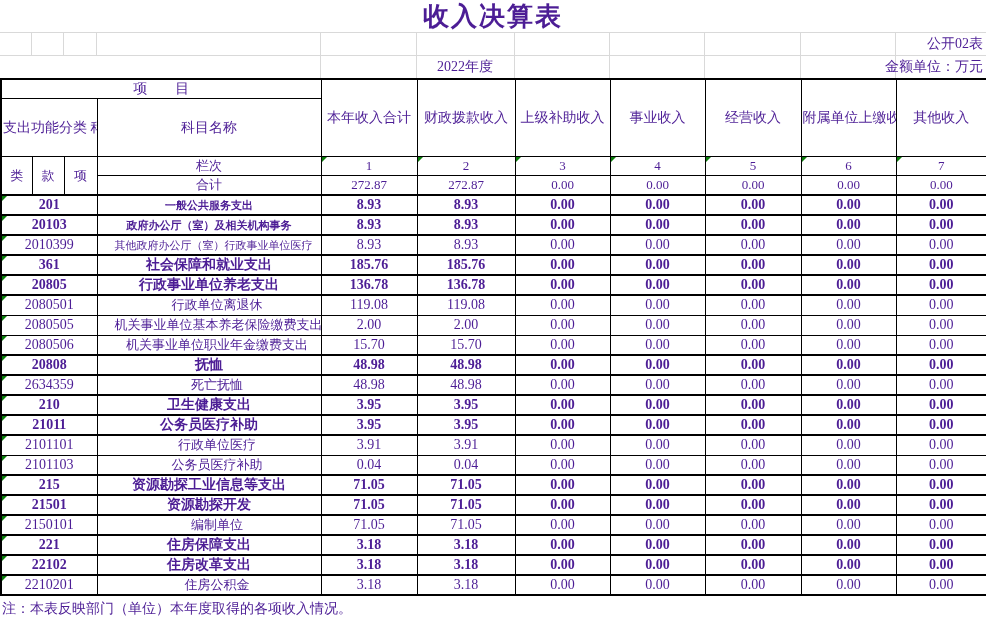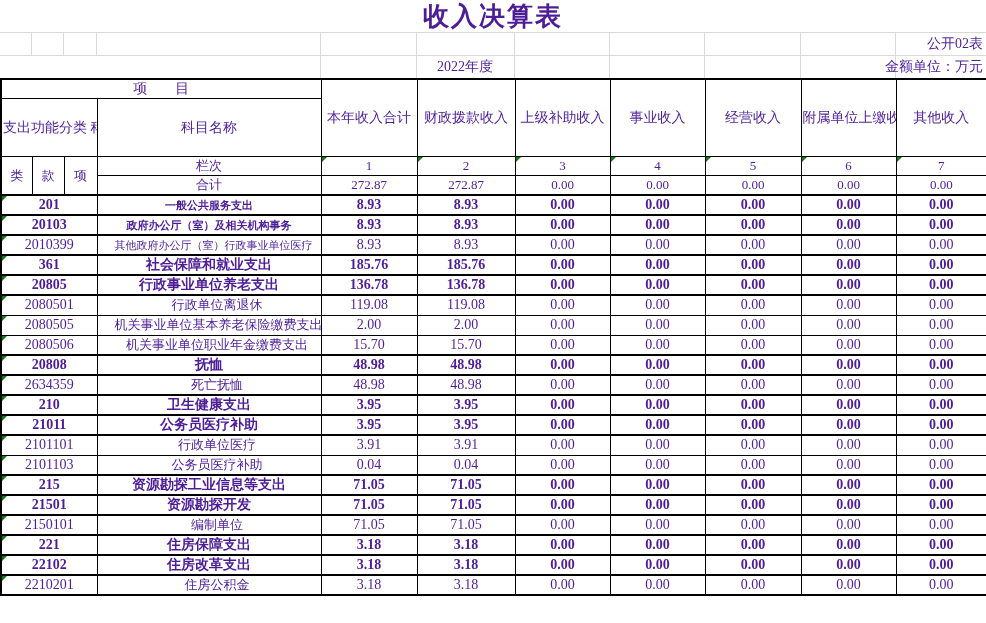--- a/index.html
+++ b/index.html
@@ -367,13 +367,14 @@
           <td class="num">3.18</td>
           <td class="num">0.00</td>
           <td class="num">0.00</td>
           <td class="num">0.00</td>
           <td class="num">0.00</td>
           <td class="num">0.00</td>
         </tr>
       </tbody>
   </table>
 
+  <div class="note">注：本表反映部门（单位）本年度取得的各项收入情况。</div>
 </div>
 
 </body></html>

